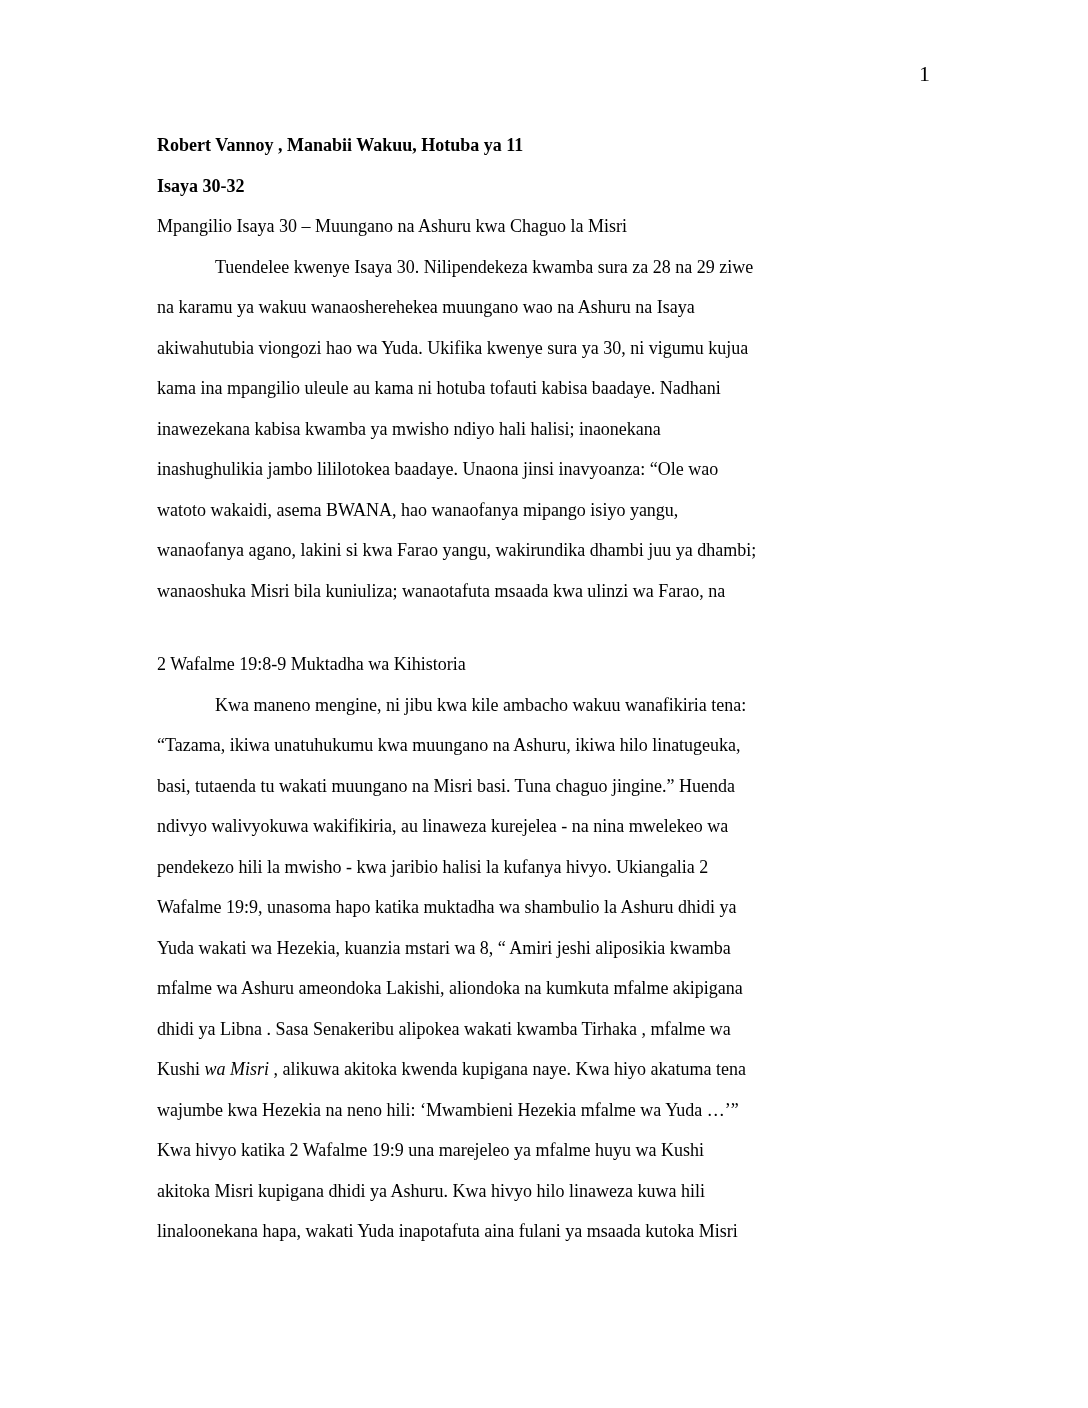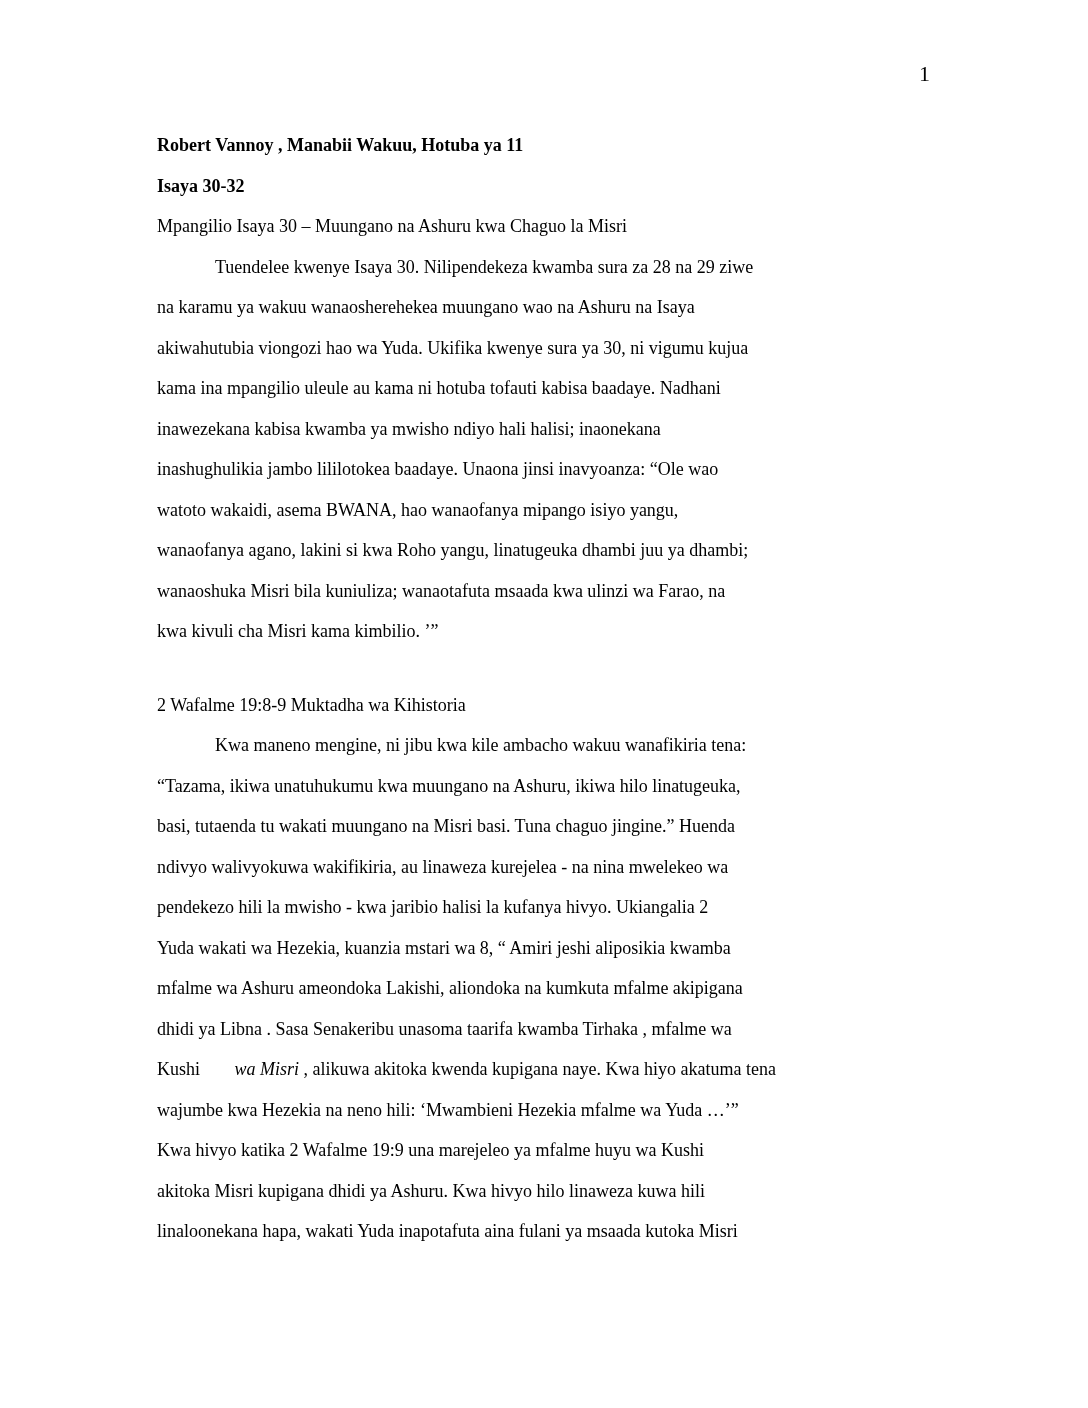--- a/index.html
+++ b/index.html
@@ -28,21 +28,21 @@
     width: 820px;
   }
   .line {
     font-size: 18px;
     line-height: 40.5px;
     white-space: nowrap;
   }
   .bold { font-weight: bold; }
   .indent { text-indent: 58px; }
   .spacer { height: 33px; }
-  .italic { font-style: italic; margin-left: 30px; }
+  .italic { font-style: italic; }
 </style>
 </head>
 <body>
 
 <div class="page">
 
   <div class="pagenum">1</div>
 
   <div class="content">
 
@@ -51,38 +51,38 @@
     <div class="line">Mpangilio Isaya 30 – Muungano na Ashuru kwa Chaguo la Misri</div>
 
     <div>
       <div class="line indent">Tuendelee kwenye Isaya 30. Nilipendekeza kwamba sura za 28 na 29 ziwe</div>
       <div class="line">na karamu ya wakuu wanaosherehekea muungano wao na Ashuru na Isaya</div>
       <div class="line">akiwahutubia viongozi hao wa Yuda. Ukifika kwenye sura ya 30, ni vigumu kujua</div>
       <div class="line">kama ina mpangilio uleule au kama ni hotuba tofauti kabisa baadaye. Nadhani</div>
       <div class="line">inawezekana kabisa kwamba ya mwisho ndiyo hali halisi; inaonekana</div>
       <div class="line">inashughulikia jambo lililotokea baadaye. Unaona jinsi inavyoanza: “Ole wao</div>
       <div class="line">watoto wakaidi, asema BWANA, hao wanaofanya mipango isiyo yangu,</div>
-      <div class="line">wanaofanya agano, lakini si kwa Roho yangu, linatugeuka dhambi juu ya dhambi;</div>
+      <div class="line">wanaofanya agano, lakini si kwa Farao yangu, wakirundika dhambi juu ya dhambi;</div>
       <div class="line">wanaoshuka Misri bila kuniuliza; wanaotafuta msaada kwa ulinzi wa Farao, na</div>
-      <div class="line">kwa kivuli cha Misri kama kimbilio. ’”</div>
     </div>
 
     <div class="spacer"></div>
 
     <div class="line">2 Wafalme 19:8-9 Muktadha wa Kihistoria</div>
 
     <div>
       <div class="line indent">Kwa maneno mengine, ni jibu kwa kile ambacho wakuu wanafikiria tena:</div>
       <div class="line">“Tazama, ikiwa unatuhukumu kwa muungano na Ashuru, ikiwa hilo linatugeuka,</div>
       <div class="line">basi, tutaenda tu wakati muungano na Misri basi. Tuna chaguo jingine.” Huenda</div>
       <div class="line">ndivyo walivyokuwa wakifikiria, au linaweza kurejelea - na nina mwelekeo wa</div>
       <div class="line">pendekezo hili la mwisho - kwa jaribio halisi la kufanya hivyo. Ukiangalia 2</div>
+      <div class="line">Wafalme 19:9, unasoma hapo katika muktadha wa shambulio la Ashuru dhidi ya</div>
       <div class="line">Yuda wakati wa Hezekia, kuanzia mstari wa 8, “ Amiri jeshi aliposikia kwamba</div>
       <div class="line">mfalme wa Ashuru ameondoka Lakishi, aliondoka na kumkuta mfalme akipigana</div>
-      <div class="line">dhidi ya Libna . Sasa Senakeribu unasoma taarifa kwamba Tirhaka , mfalme wa</div>
+      <div class="line">dhidi ya Libna . Sasa Senakeribu alipokea wakati kwamba Tirhaka , mfalme wa</div>
       <div class="line"><span>Kushi </span><span class="italic">wa Misri</span><span> , alikuwa akitoka kwenda kupigana naye. Kwa hiyo akatuma tena</span></div>
       <div class="line">wajumbe kwa Hezekia na neno hili: ‘Mwambieni Hezekia mfalme wa Yuda …’”</div>
       <div class="line">Kwa hivyo katika 2 Wafalme 19:9 una marejeleo ya mfalme huyu wa Kushi</div>
       <div class="line">akitoka Misri kupigana dhidi ya Ashuru. Kwa hivyo hilo linaweza kuwa hili</div>
       <div class="line">linaloonekana hapa, wakati Yuda inapotafuta aina fulani ya msaada kutoka Misri</div>
     </div>
 
   </div>
 </div>
 

